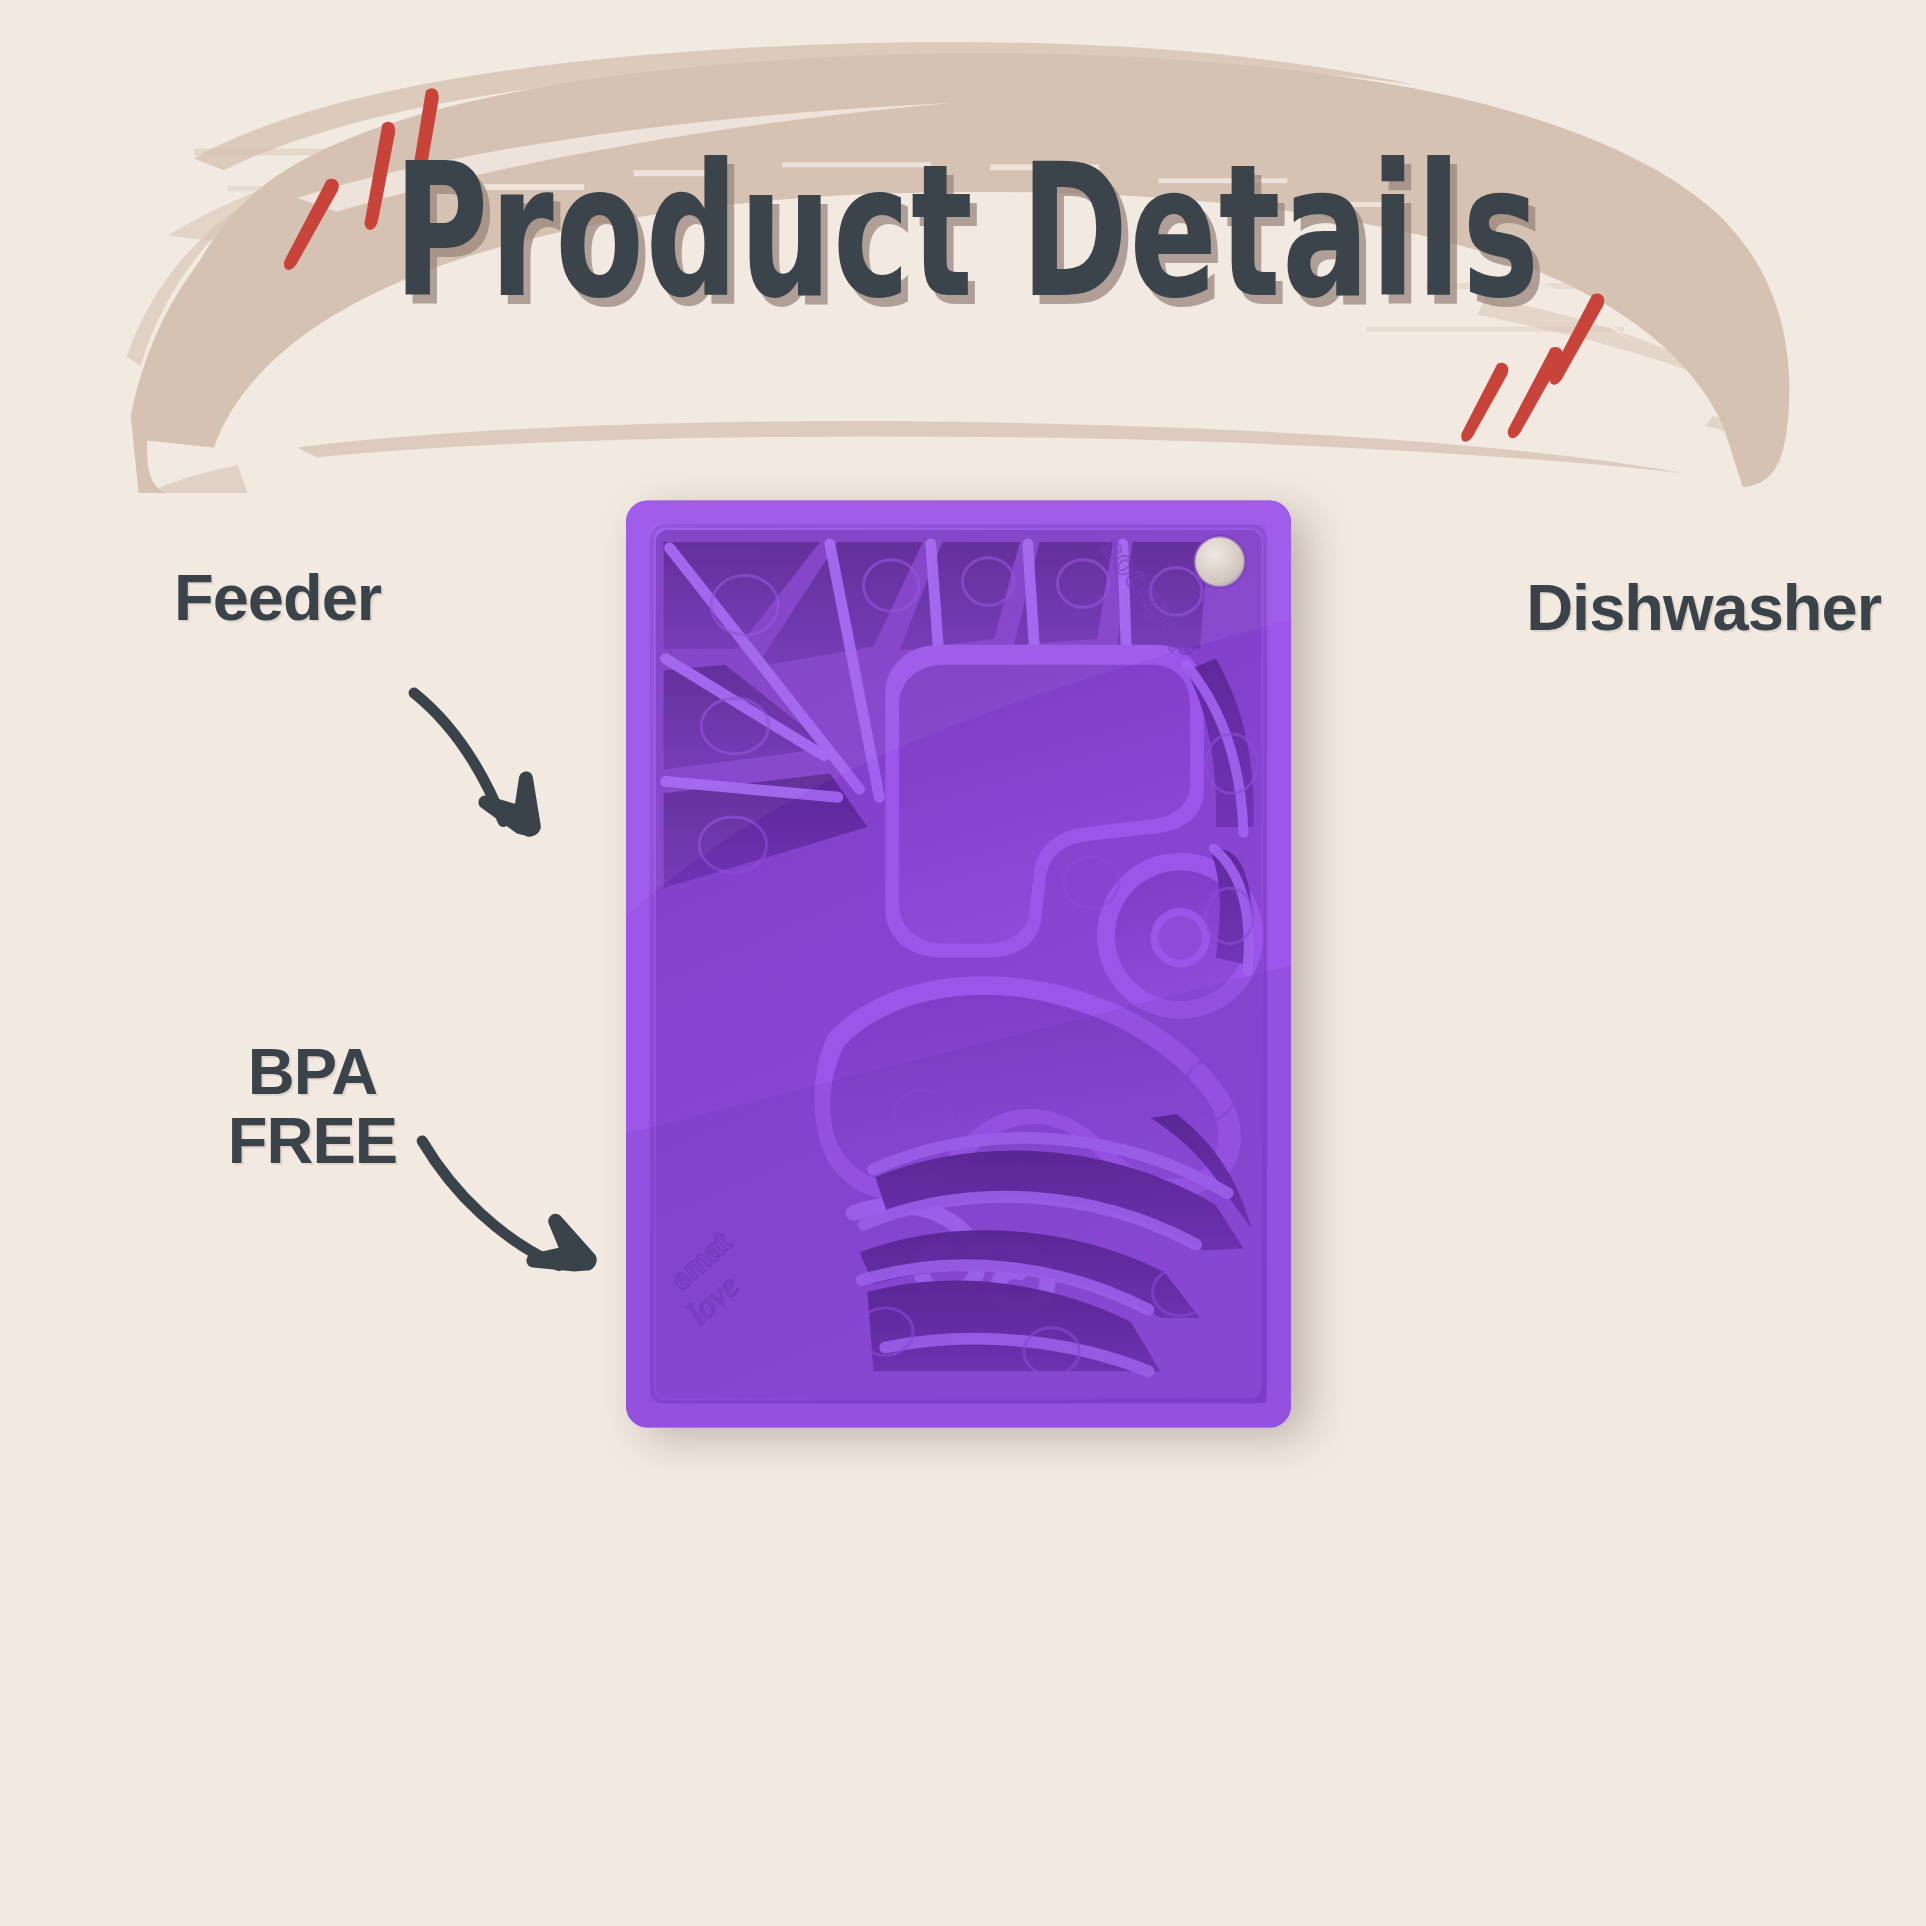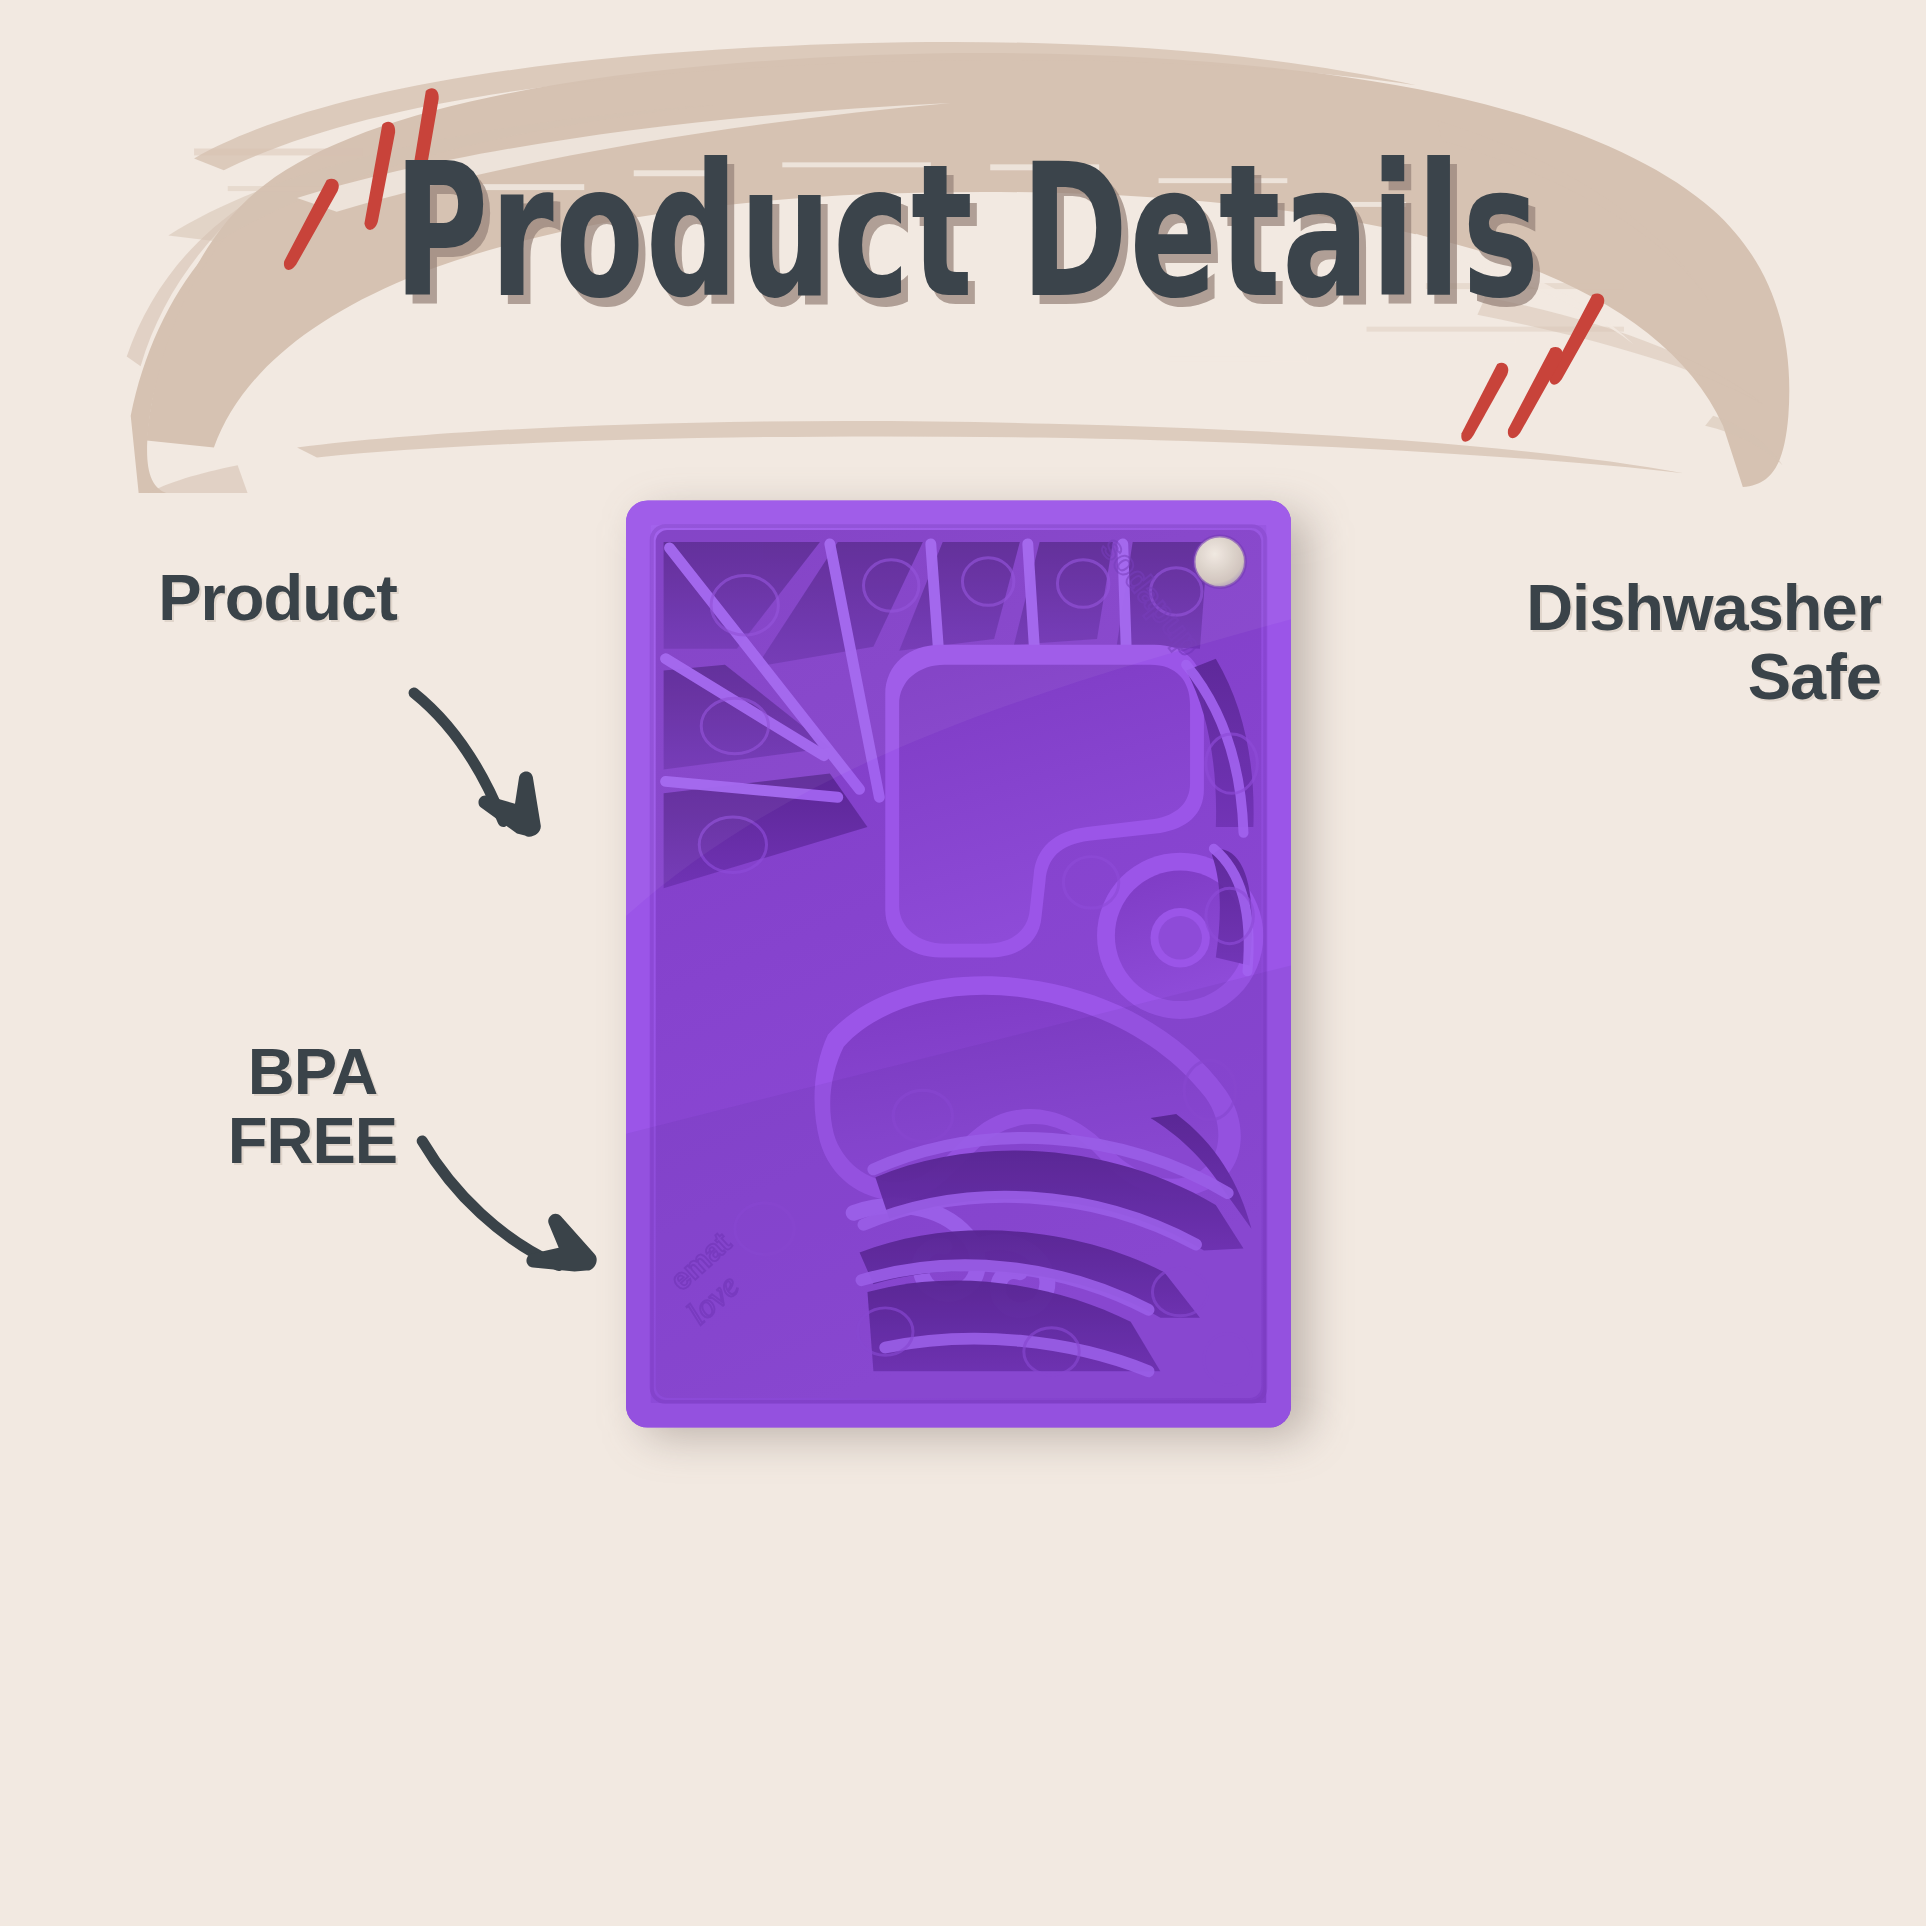--- a/index.html
+++ b/index.html
@@ -256,37 +256,36 @@
         <text x="-10" y="38" font-family="'Liberation Serif',serif" font-style="italic" font-size="34" fill="none" stroke="#7134B8" stroke-width="2">love</text>
       </g>
 
       <rect x="0" y="0" width="672" height="937" fill="none"></rect>
       <path d="M0,0 L672,0 L672,120 C420,190 180,260 0,420 Z" fill="#FFFFFF" opacity=".05"></path>
       <path d="M0,640 L672,470 L672,937 L0,937 Z" fill="#3E1670" opacity=".07"></path>
     </g>
   </svg>
 
   <div class="feat left" style="left:40px;top:564px;width:475px;">
-    <div>Product</div>
+    <div>Feeder</div>
   </div>
   <svg class="arrow" style="left:396px;top:683px;width:238px;height:198px;" viewBox="0 0 240 200">
     <path d="M18,10 C58,42 88,90 108,140" stroke="#3A4349" stroke-width="11" fill="none" stroke-linecap="round"></path>
     <path d="M122,152 L86,126 C80,122 84,112 92,114 L120,122
              L124,96 C125,88 136,87 138,95 L146,144 C147,152 136,158 130,154 Z" fill="#3A4349"></path>
   </svg>
 
   <div class="feat left" style="left:149px;top:990px;width:327px;margin-top:48px;">
     <div>BPA</div>
     <div>FREE</div>
   </div>
   <svg class="arrow" style="left:406px;top:1129px;width:248px;height:188px;" viewBox="0 0 250 190">
     <path d="M16,12 C48,66 96,112 154,138" stroke="#3A4349" stroke-width="11" fill="none" stroke-linecap="round"></path>
     <path d="M170,144 L128,140 C120,139 119,128 127,126 L154,120
              L144,96 C141,89 150,82 156,88 L190,126 C196,132 190,144 182,143 Z" fill="#3A4349"></path>
   </svg>
 
   <div class="feat right" style="left:1386px;top:574px;width:495px;">
     <div>Dishwasher</div>
-    <div>Safe</div>
 
 </div>
 
 </div>
 
 </body></html>

